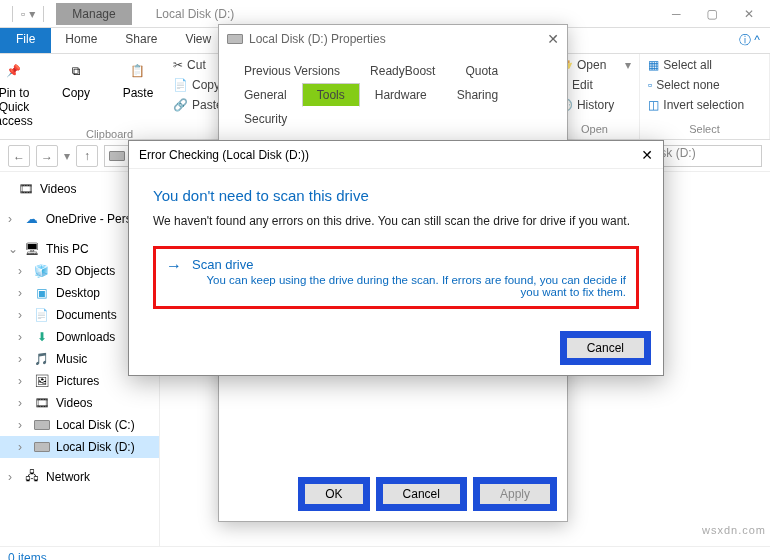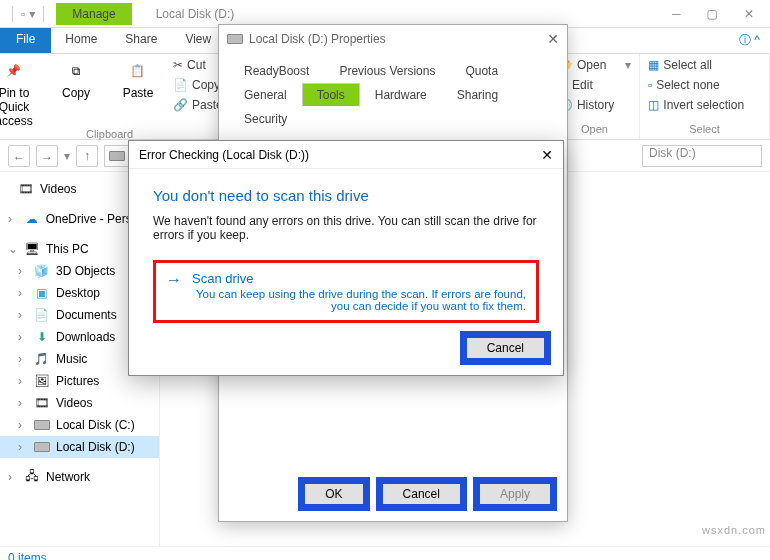--- a/index.html
+++ b/index.html
@@ -1,21 +1,21 @@
 <!DOCTYPE html>
 <html><head>
 <meta charset="utf-8">
 <style>
 * { box-sizing: border-box; font-family: "Segoe UI", Tahoma, sans-serif; font-size: 12px; }
 body { margin: 0; padding: 0; width: 770px; height: 560px; background: #fff; overflow: hidden; position: relative; }
 .titlebar { height: 28px; border-bottom: 1px solid #ddd; display: flex; align-items: center; padding: 0 4px; }
 .titlebar .qat { display: flex; gap: 4px; align-items: center; }
 .titlebar .folder-icon { width: 16px; height: 16px; background: #ffd667; border-radius: 2px; }
 .titlebar .sep { width: 1px; height: 16px; background: #ccc; margin: 0 4px; }
-.titlebar .manage { margin-left: 8px; background: #84cc16; padding: 4px 16px; color: #444; }
+.titlebar .manage { margin-left: 8px; background: #a3a3a3; padding: 4px 16px; color: #444; }
 .titlebar .tabtitle { margin-left: 24px; color: #888; }
 .titlebar .winctrl { margin-left: auto; display: flex; gap: 26px; padding-right: 12px; color: #888; font-size: 14px; }
 .tabs { height: 26px; display: flex; align-items: stretch; border-bottom: 1px solid #ddd; }
 .tabs .file { background: #1979ca; color: #fff; padding: 4px 16px; }
 .tabs .tab { padding: 4px 14px; color: #444; }
 .tabs .tab.active { font-weight: normal; }
 .tabs .help { margin-left: auto; padding: 4px 10px; color: #1979ca; }
 .ribbon { height: 86px; border-bottom: 1px solid #ddd; display: flex; }
 .rgroup { border-right: 1px solid #eee; padding: 4px 8px; display: flex; flex-direction: column; align-items: center; justify-content: space-between; }
 .rgroup .label { color: #888; font-size: 11px; }
@@ -43,21 +43,21 @@
 .dlg-tabs { display: flex; flex-wrap: wrap; padding: 6px 10px 0; gap: 0; }
 .dlg-tabs .t { padding: 4px 14px; color: #444; border: 1px solid transparent; }
 .dlg-tabs .t.active { border: 1px solid #ccc; border-bottom-color: #fff; background: #84cc16; }
 .dlg-body { padding: 12px 14px; }
 .group-title { border: 1px solid #ccc; padding: 4px 8px; color: #333; border-bottom: none; }
 .dlg-foot { position: absolute; bottom: 10px; right: 10px; display: flex; gap: 6px; }
 .btn { border: 7px solid #1d4ed8; background: #e1e1e1; padding: 3px 20px; }
 .btn.disabled { color: #888; }
 
 
-.dlg-err { position: absolute; left: 128px; top: 140px; width: 436px; height: 236px; background: #fff; border: 1px solid #888; box-shadow: 0 6px 24px rgba(0,0,0,.3); }
+.dlg-err { position: absolute; left: 128px; top: 140px; width: 536px; height: 236px; background: #fff; border: 1px solid #888; box-shadow: 0 6px 24px rgba(0,0,0,.3); }
 .dlg-err .et { height: 28px; display: flex; align-items: center; padding: 0 10px; border-bottom: 1px solid #eee; }
 .dlg-err .et .close { margin-left: auto; font-size: 14px; }
 .dlg-err .body { padding: 14px 24px; }
 .dlg-err h3 { color: #0b6bbf; font-weight: normal; font-size: 15px; margin: 4px 0 10px; }
 .dlg-err .msg { color: #222; margin-bottom: 18px; }
 .redbox { border: 3px solid #e11; padding: 8px 10px; display: flex; gap: 10px; }
 .redbox .arrow { color: #0b6bbf; font-size: 16px; line-height: 14px; }
 .redbox .title { color: #0b6bbf; font-size: 13px; }
 .redbox .sub { color: #0b6bbf; font-size: 11.5px; margin-top: 2px; text-align: right; }
 .dlg-err .foot { position: absolute; bottom: 10px; right: 12px; }
@@ -258,22 +258,22 @@
     <span>0 items</span>
   </div>
 
 <div class="dlg-props">
   <div class="dlg-title">
     <span class="drive-icon" style="margin-right:6px"></span>
     <span>Local Disk (D:) Properties</span>
     <span class="close">✕</span>
   </div>
   <div class="dlg-tabs">
+    <div class="t">Previous Versions</div>
     <div class="t">ReadyBoost</div>
-    <div class="t">Previous Versions</div>
     <div class="t">Quota</div>
     <div style="flex-basis:100%;height:0"></div>
     <div class="t">General</div>
     <div class="t active">Tools</div>
     <div class="t">Hardware</div>
     <div class="t">Sharing</div>
     <div class="t">Security</div>
   </div>
   <div class="dlg-body">
     <div class="group-title">Error checking</div>
@@ -285,21 +285,21 @@
   </div>
 </div>
 
 <div class="dlg-err">
   <div class="et">
     <span>Error Checking (Local Disk (D:))</span>
     <span class="close">✕</span>
   </div>
   <div class="body">
     <h3>You don't need to scan this drive</h3>
-    <div class="msg">We haven't found any errors on this drive. You can still scan the drive for errors if you keep.</div>
+    <div class="msg">We haven't found any errors on this drive. You can still scan the drive for drive if you want.</div>
     <div class="redbox">
       <span class="arrow">→</span>
       <div>
         <div class="title">Scan drive</div>
         <div class="sub">You can keep using the drive during the scan. If errors are found, you can decide if you want to fix them.</div>
       </div>
     </div>
   </div>
   <div class="foot">
     <div class="btn">Cancel</div>

